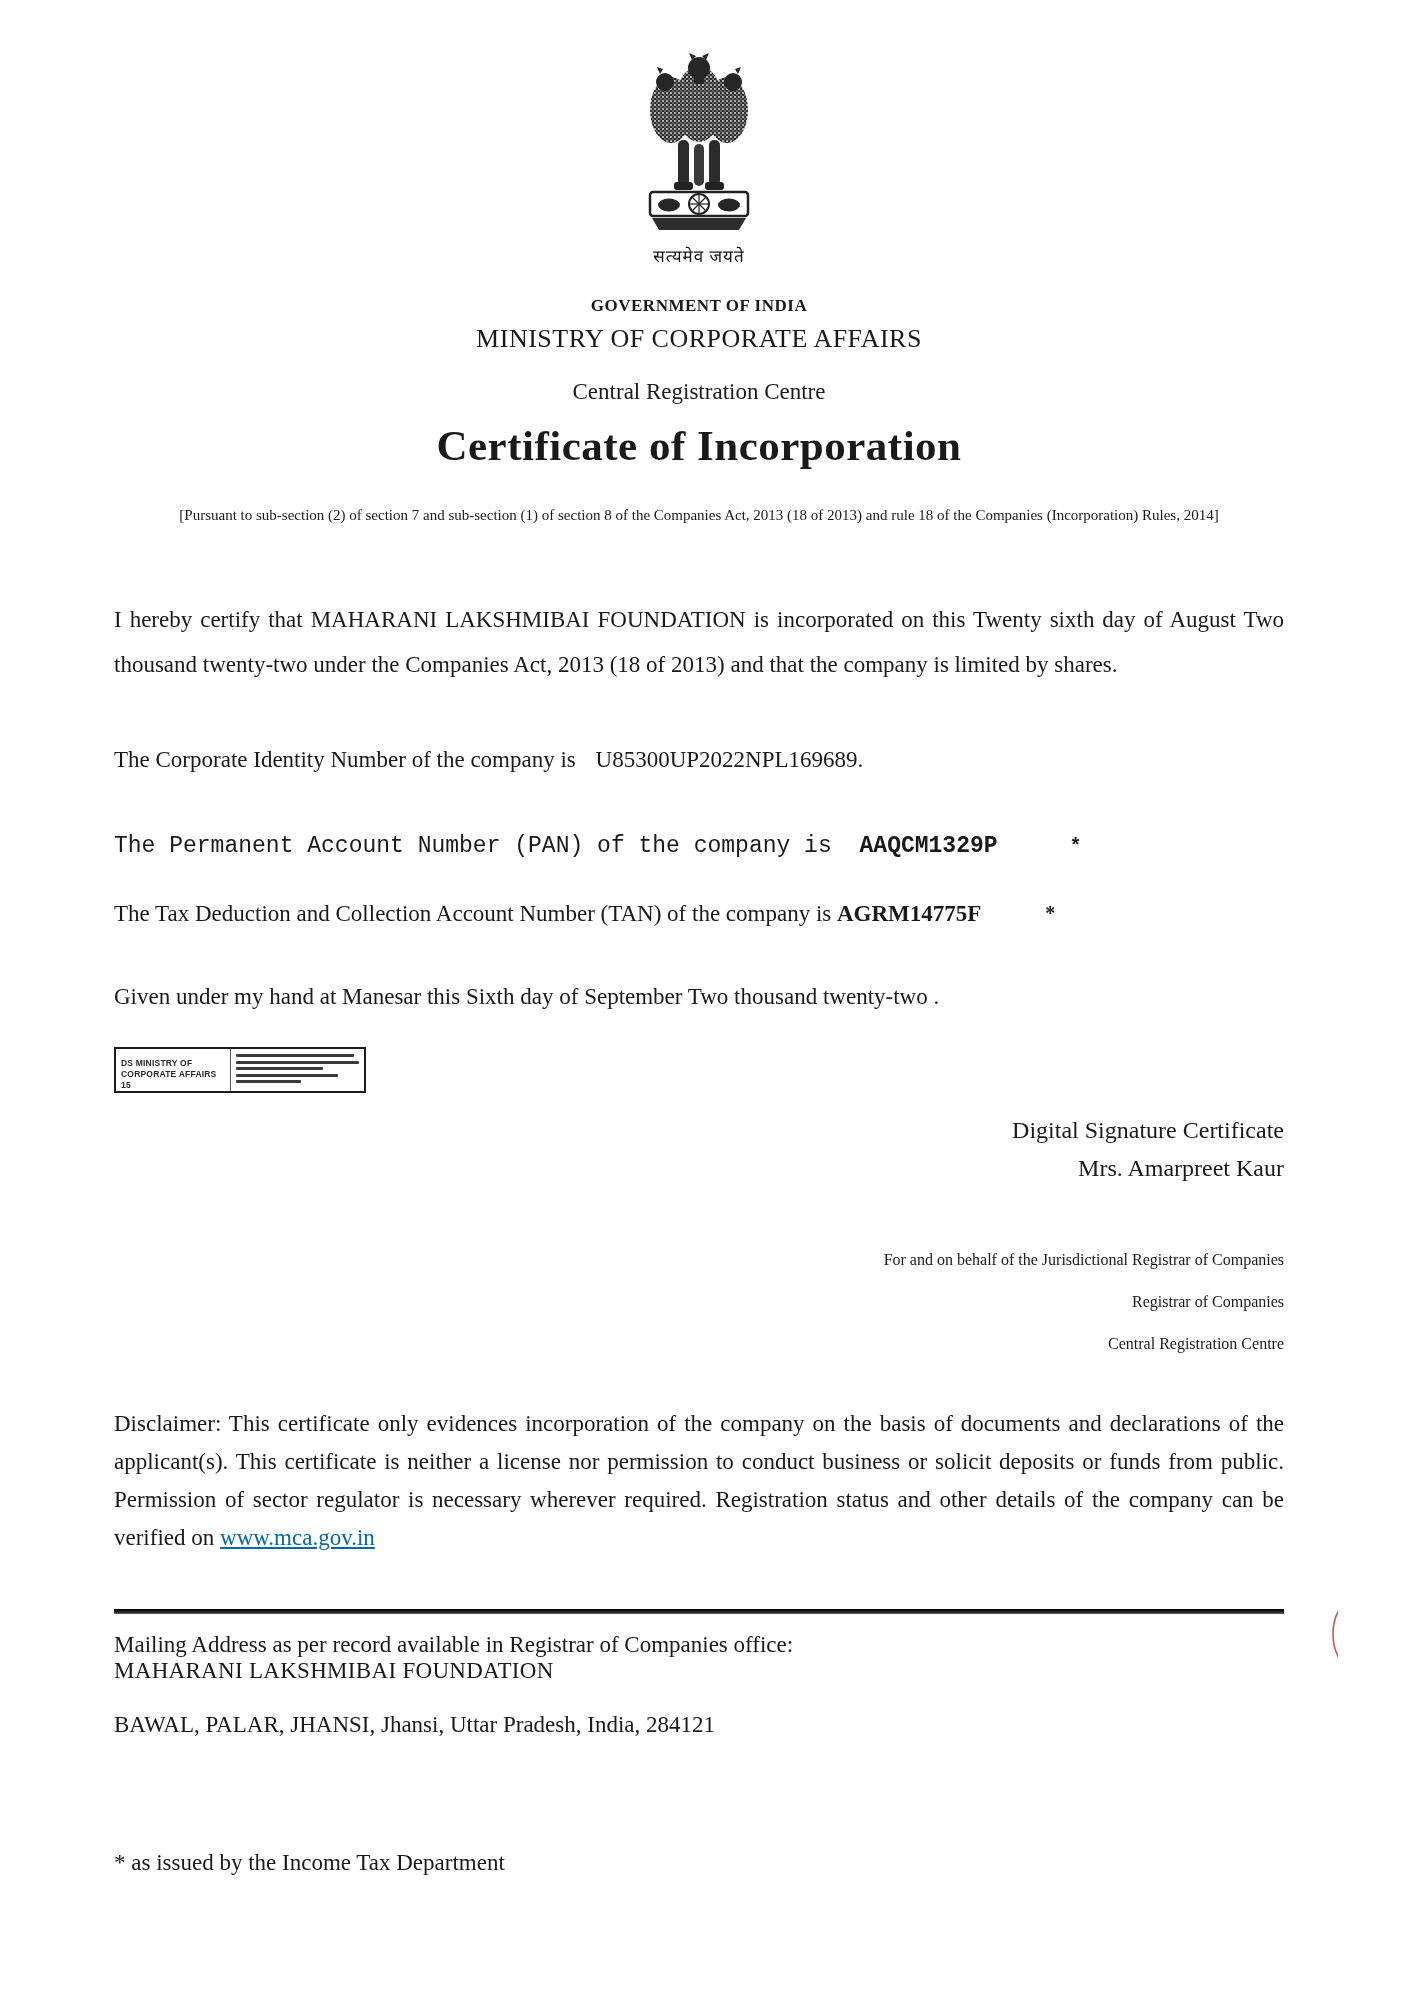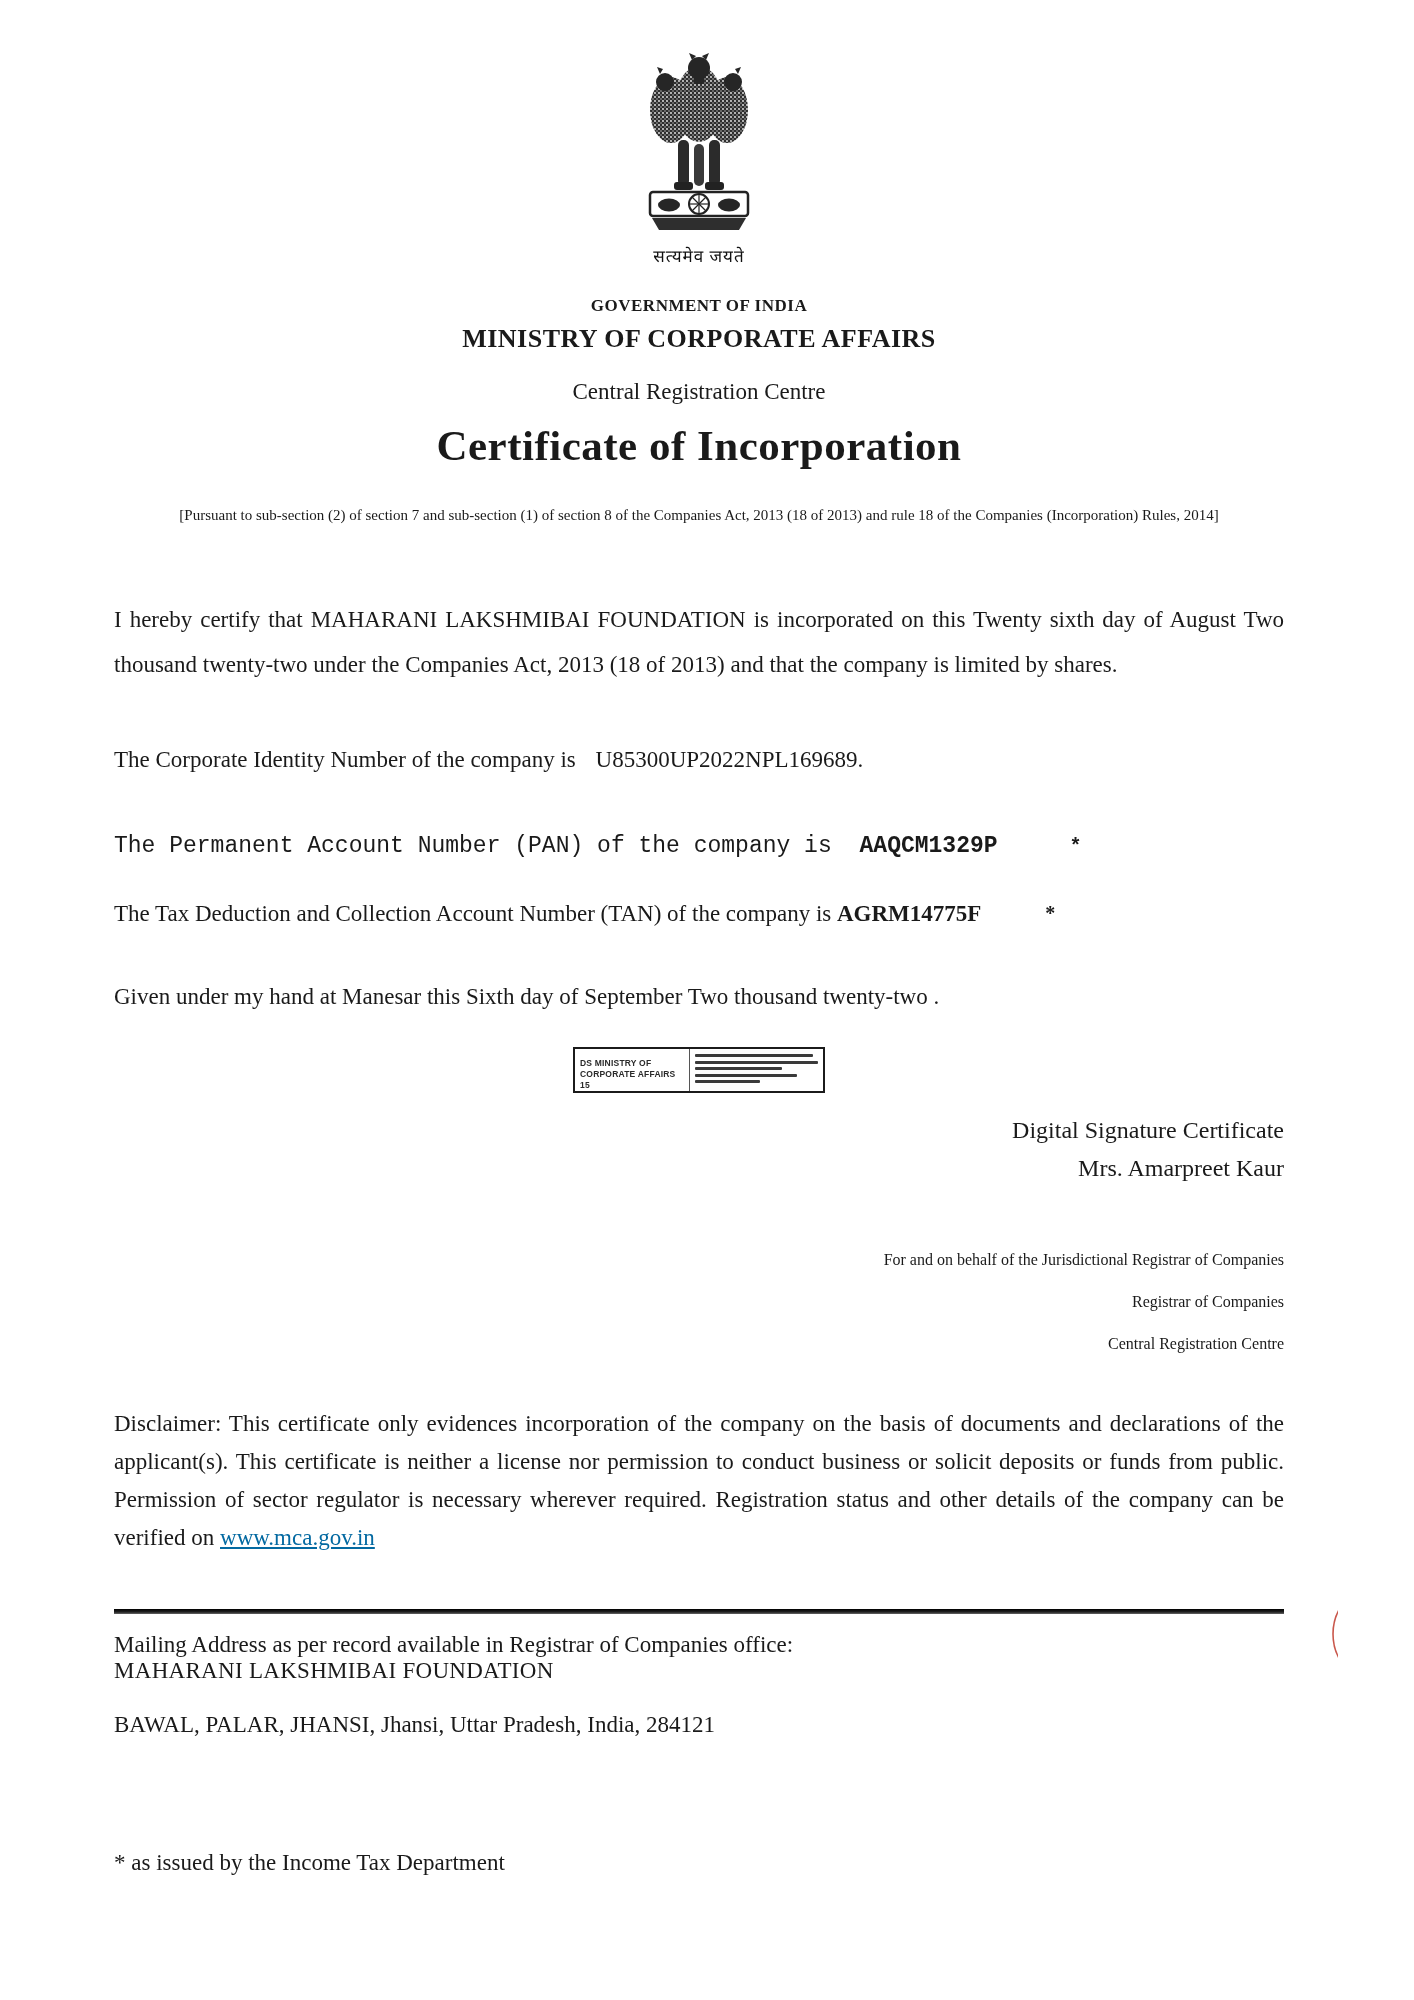--- a/index.html
+++ b/index.html
@@ -26,21 +26,21 @@
   }
   .gov-line{
     font-size:17px;
     font-weight:bold;
     letter-spacing:.5px;
     margin-top:22px;
     line-height:33px;
   }
   .ministry-line{
     font-size:26px;
-    font-weight:bold;
+    font-weight:normal;
     letter-spacing:.5px;
     line-height:33px;
   }
   .centre-line{
     font-size:23px;
     margin-top:24px;
   }
   .doc-title{
     font-size:43px;
     font-weight:bold;
@@ -68,21 +68,21 @@
   .star{
     display:inline-block;
     font-weight:bold;
     font-size:20px;
     vertical-align:top;
     margin-left:58px;
   }
   .stamp-row{
     margin-top:28px;
     display:flex;
-    justify-content:center;
+    justify-content:flex-start;
   }
   .dsc-stamp{
     width:252px;
     height:46px;
     border:2px solid #1b1b1b;
     display:flex;
     align-items:stretch;
     background:#fff;
     box-sizing:border-box;
   }

